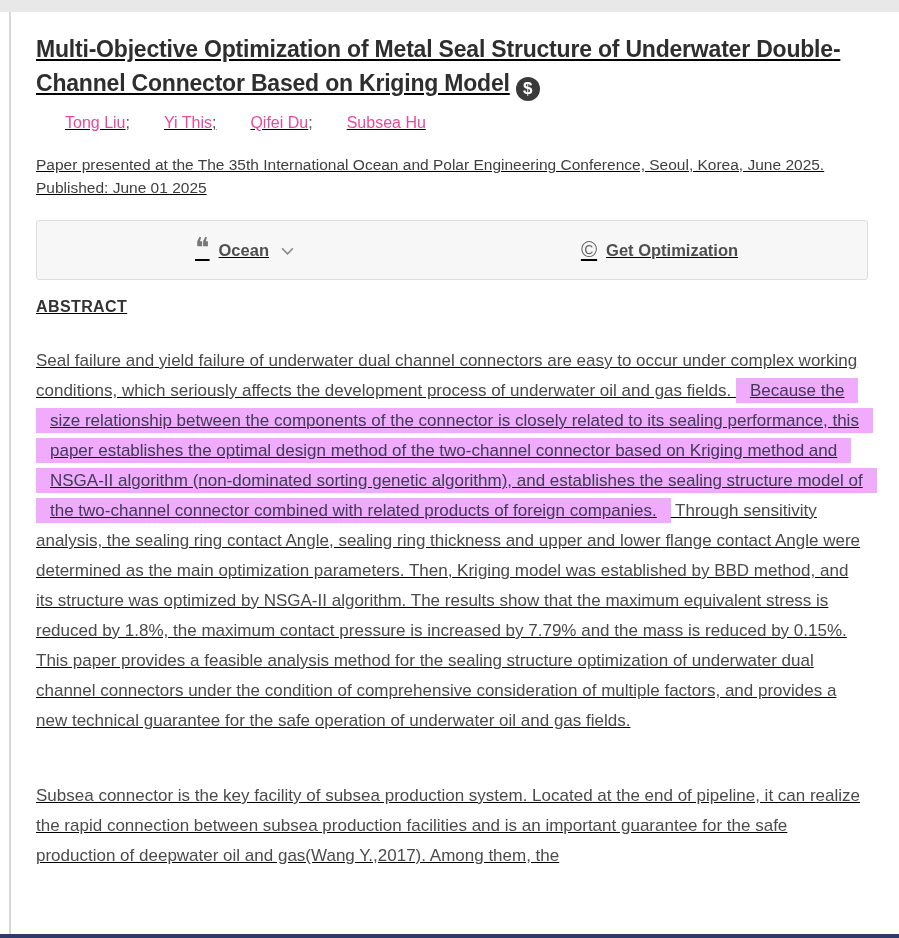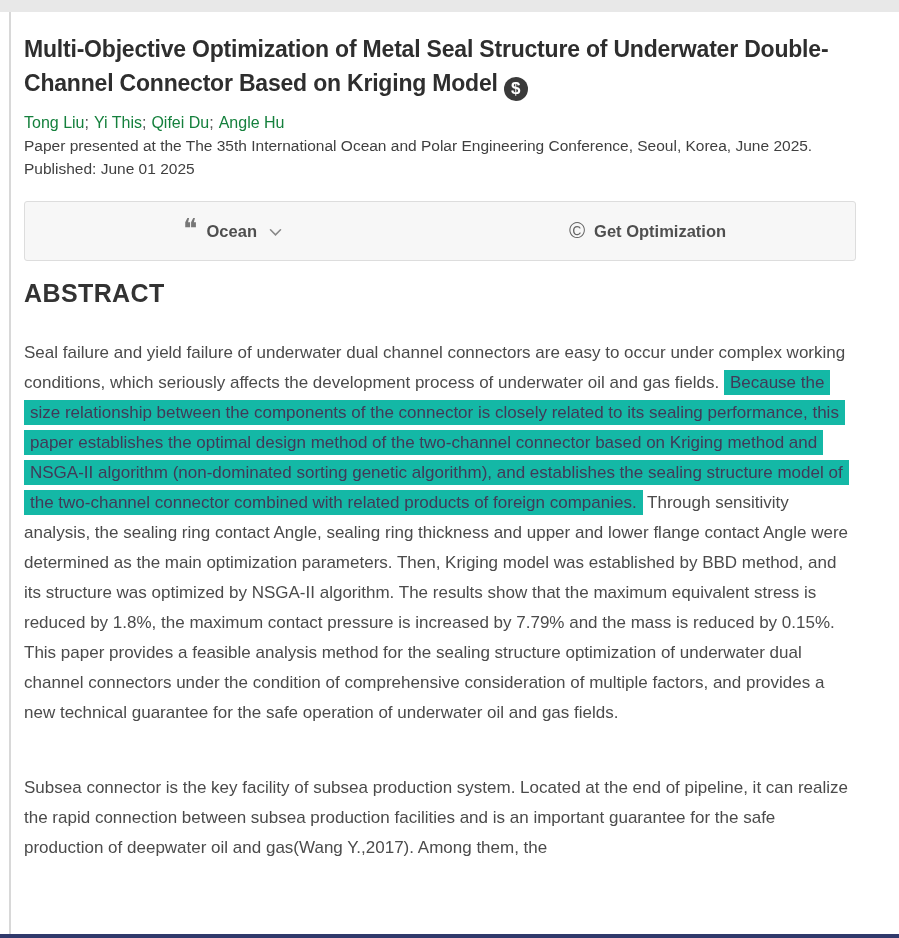--- a/index.html
+++ b/index.html
@@ -30,23 +30,24 @@
   .bottom-bar {
     position: absolute;
     bottom: 0; left: 0; right: 0;
     height: 4px;
     background: #30396b;
     z-index: 5;
   }
   .content {
     position: absolute;
     top: 12px;
-    left: 24px;
+    left: 36px;
     width: 834px;
     z-index: 1;
+    text-decoration: underline;
   }
   h1.title {
     margin: 20px 0 0 0;
     font-size: 23px;
     line-height: 34px;
     font-weight: 700;
     color: #2e2e2e;
     letter-spacing: -0.2px;
   }
   .paid-badge {
@@ -62,30 +63,31 @@
     font-weight: 700;
     vertical-align: -3px;
     margin-left: 6px;
   }
   .authors {
     margin-top: 13px;
     font-size: 16px;
     color: #3b7fa5;
   }
   .authors a {
-    color: #15803d;
+    color: #ec4899;
     text-decoration: none;
     cursor: pointer;
+    margin-left: 29px;
   }
   .authors .sep {
     color: #555555;
     margin-right: 5px;
   }
   .meta {
-    margin-top: 2px;
+    margin-top: 21px;
     font-size: 15.5px;
     color: #3f3f3f;
     line-height: 23px;
   }
   .toolbar {
     margin-top: 21px;
     height: 58px;
     background: #f7f7f7;
     border: 1px solid #dddddd;
     border-radius: 3px;
@@ -118,54 +120,54 @@
   }
   .c-icon {
     font-size: 22px;
     line-height: 1;
     color: #666666;
     font-weight: 400;
   }
   .chev { margin-left: 3px; margin-top: 2px; }
   h2.section-heading {
     margin: 18px 0 0 0;
-    font-size: 25px;
+    font-size: 16px;
     font-weight: 700;
     color: #333333;
     letter-spacing: 0.4px;
   }
   p.body-text {
     margin: 30px 0 0 0;
     font-size: 17px;
     line-height: 30px;
     color: #4b4b4b;
     width: 834px;
   }
   p.body-text mark {
-    background: #14b8a6;
+    background: #f0abfc;
     color: #413a58;
-    padding: 3px 6px;
+    padding: 3px 14px;
     -webkit-box-decoration-break: clone;
     box-decoration-break: clone;
   }
   h2.intro-heading { margin-top: 24px; }
   p.intro-text { margin-top: 45px; }
 </style>
 </head>
 <body>
 
 <div class="top-band"></div>
 <div class="left-line"></div>
 
 <main class="content">
 
   <h1 class="title"><span>Multi-Objective Optimization of Metal Seal Structure of Underwater Double-Channel Connector Based on Kriging Model</span><span class="paid-badge">$</span></h1>
 
   <div class="authors">
-    <a>Tong Liu</a><span class="sep">;</span><a>Yi This</a><span class="sep">;</span><a>Qifei Du</a><span class="sep">;</span><a>Angle Hu</a>
+    <a>Tong Liu</a><span class="sep">;</span><a>Yi This</a><span class="sep">;</span><a>Qifei Du</a><span class="sep">;</span><a>Subsea Hu</a>
   </div>
 
   <div class="meta">
     <div>Paper presented at the The 35th International Ocean and Polar Engineering Conference, Seoul, Korea, June 2025.</div>
     <div>Published: June 01 2025</div>
   </div>
 
   <div class="toolbar">
     <button class="tool">
       <span class="q-icon">❝</span>

